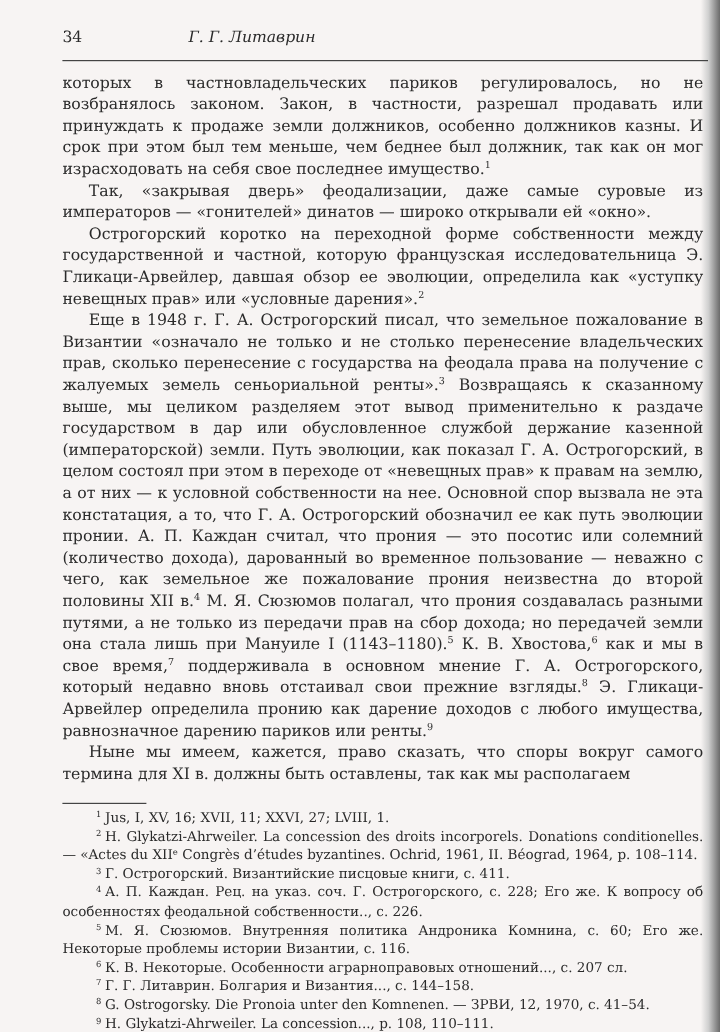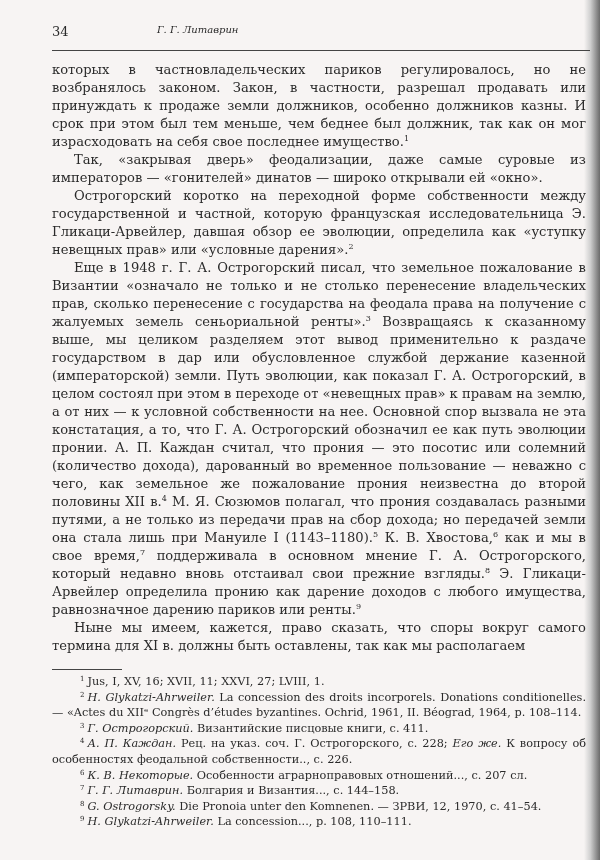--- a/index.html
+++ b/index.html
@@ -21,41 +21,41 @@
       position: relative; height: 30px; margin-top: 20px;
       border-bottom: 1px solid #444;
       width: 538px;
     }
     .page-num {
       position: absolute; left: 0; top: 4px;
       font-size: 13px;
     }
     .running-title {
       position: absolute; left: 105px; top: 4px;
-      font-size: 10px; font-style: italic;
+      font-size: 13px; font-style: italic;
     }
     .body-text {
       margin-top: 10px;
       font-size: 13.1px;
       line-height: 18px;
       text-align: justify;
       width: 534px;
     }
     .body-text p { margin: 0; text-indent: 0; }
     .body-text p.indent { text-indent: 22px; }
     sup { font-size: 8px; vertical-align: 5px; line-height: 0; }
     .fn-rule {
       width: 70px; height: 0; border-top: 1px solid #444;
       margin-top: 14px; margin-bottom: 4px;
     }
     .footnotes {
       font-size: 11.3px; line-height: 15.6px; text-align: justify; width: 534px;
     }
     .footnotes p { margin: 0; text-indent: 28px; }
-    .fn-author { font-style: italic; }
+    .fn-author { }
     .fn-num { font-size: 7px; vertical-align: 4px; line-height: 0; margin-right: 3px; }
   </style>
 </head>
 <body>
 
 <div class="edge-shadow"></div>
 
 <div class="page">
   <div class="header">
     <span class="page-num">34</span>
@@ -70,18 +70,19 @@
     <p class="indent"><span>Ныне мы имеем, кажется, право сказать, что споры вокруг самого термина для XI в. должны быть оставлены, так как мы располагаем</span></p>
   </div>
 
   <div class="fn-rule"></div>
 
   <div class="footnotes">
     <p><span class="fn-num">1</span><span>Jus, I, XV, 16; XVII, 11; XXVI, 27; LVIII, 1.</span></p>
     <p><span class="fn-num">2</span><span class="fn-author">H. Glykatzi-Ahrweiler.</span><span> La concession des droits incorporels. Donations conditionelles. — «Actes du XIIᵉ Congrès d’études byzantines. Ochrid, 1961, II. Béograd, 1964, p. 108–114.</span></p>
     <p><span class="fn-num">3</span><span class="fn-author">Г. Острогорский.</span><span> Византийские писцовые книги, с. 411.</span></p>
     <p><span class="fn-num">4</span><span class="fn-author">А. П. Каждан.</span><span> Рец. на указ. соч. Г. Острогорского, с. 228; </span><span class="fn-author">Его же.</span><span> К вопросу об особенностях феодальной собственности.., с. 226.</span></p>
+    <p><span class="fn-num">5</span><span class="fn-author">М. Я. Сюзюмов.</span><span> Внутренняя политика Андроника Комнина, с. 60; </span><span class="fn-author">Его же.</span><span> Некоторые проблемы истории Византии, с. 116.</span></p>
     <p><span class="fn-num">6</span><span class="fn-author">К. В. Некоторые.</span><span> Особенности аграрноправовых отношений..., с. 207 сл.</span></p>
     <p><span class="fn-num">7</span><span class="fn-author">Г. Г. Литаврин.</span><span> Болгария и Византия..., с. 144–158.</span></p>
     <p><span class="fn-num">8</span><span class="fn-author">G. Ostrogorsky.</span><span> Die Pronoia unter den Komnenen. — ЗРВИ, 12, 1970, с. 41–54.</span></p>
     <p><span class="fn-num">9</span><span class="fn-author">H. Glykatzi-Ahrweiler.</span><span> La concession..., p. 108, 110–111.</span></p>
   </div>
 </div>
 
 </body></html>

